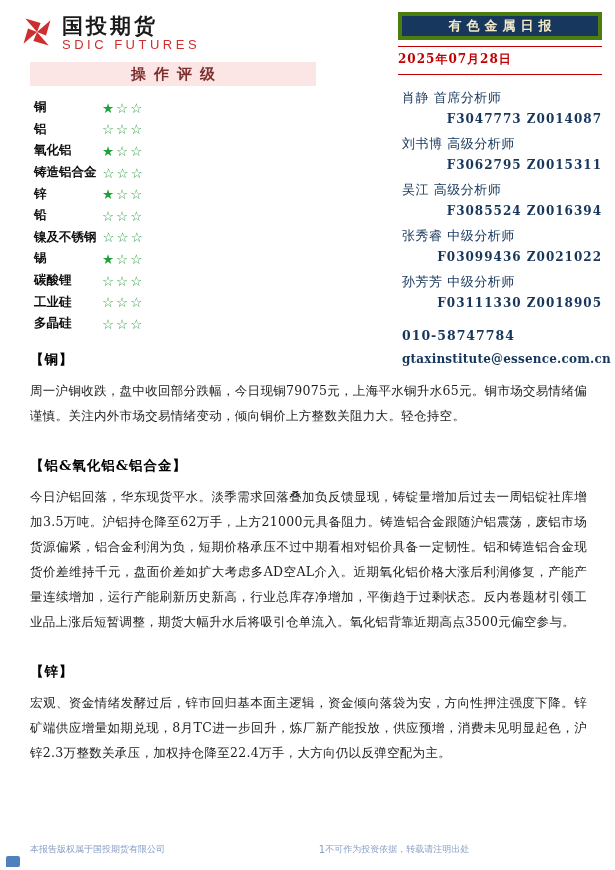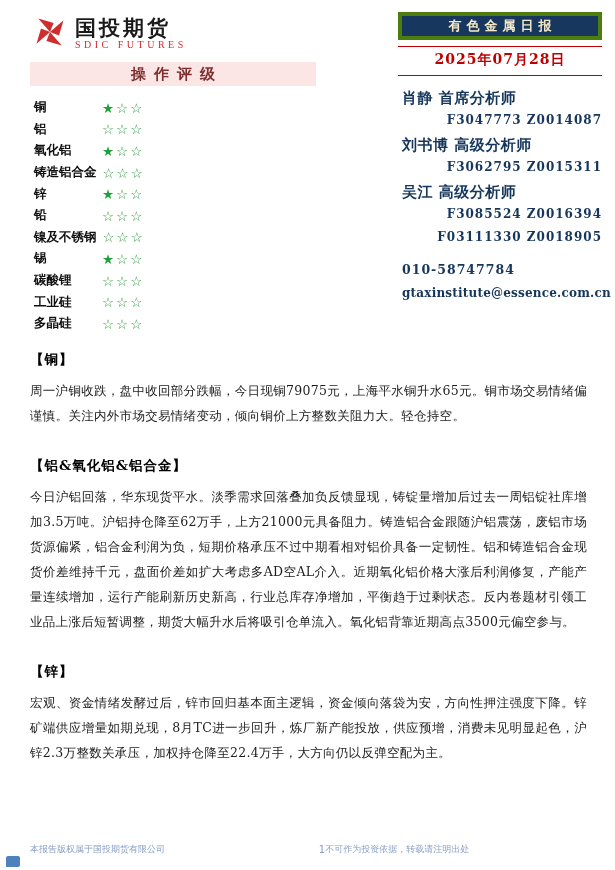--- a/index.html
+++ b/index.html
@@ -4,48 +4,48 @@
 <style>
   * { margin:0; padding:0; box-sizing:border-box; }
   html,body { background:#ffffff; }
   .page {
     position:relative; width:615px; height:870px; margin:0 auto;
     background:#ffffff; overflow:hidden;
     font-family:"DejaVu Serif","Liberation Serif",serif;
     color:#222;
   }
   
-  .logo { position:absolute; top:14px; left:32px; display:flex; align-items:flex-end; gap:7px; }
+  .logo { position:absolute; top:14px; left:19px; display:flex; align-items:flex-start; gap:7px; }
   .logo-icon { width:36px; height:36px; flex:0 0 auto; }
   .brand-cn { font-size:21px; font-weight:bold; color:#1a1a1a; letter-spacing:3px; line-height:1.1; }
-  .brand-en { font-size:10px; color:#cf2e2e; letter-spacing:3.5px; font-family:Liberation Serif, serif; }
+  .brand-en { font-size:13px; color:#cf2e2e; letter-spacing:3.5px; font-family:Liberation Sans, sans-serif; }
   .header-right { position:absolute; top:12px; left:398px; width:204px; }
   .badge {
     background:#17375e; border:4px solid #4d7c0f; height:28px;
     display:flex; align-items:center; justify-content:center;
     color:#f3e9c6; font-size:13px; font-weight:bold; letter-spacing:5px; padding-left:5px;
   }
   .red-rule { border-top:1.5px solid #c00000; margin-top:6px; }
-  .date-line { text-align:center; color:#c00000; font-weight:bold; font-size:14px; letter-spacing:1px; margin:4px 0 4px 0; }
+  .date-line { text-align:left; color:#c00000; font-weight:bold; font-size:12px; letter-spacing:1px; margin:4px 0 4px 0; }
   
   .ratings { position:absolute; top:62px; left:30px; width:286px; }
   .ratings-title {
     background:#fbe5e5; color:#7d2f2f; font-weight:bold; font-size:15px;
     text-align:center; letter-spacing:8px; padding:3px 0 21px 8px; height:24px;
   }
   .ratings-list { margin-top:11px; }
   .rating-row { display:flex; align-items:center; height:21.6px; padding-left:4px; }
   .rating-label { font-weight:bold; font-size:12.5px; color:#111; min-width:62px; margin-right:6px; white-space:nowrap; }
   .stars { white-space:nowrap; line-height:1; }
   .star { font-size:13.5px; letter-spacing:2px; }
   .star.filled { color:#1ea03a; }
   .star.hollow { color:#2f9e44; }
   
   .analysts { position:absolute; top:89px; left:402px; width:200px; color:#16365c; }
-  .analyst-name { font-weight:bold; font-size:15px; margin-bottom:5px; letter-spacing:0.5px; }
+  .analyst-name { font-weight:normal; font-size:13px; margin-bottom:5px; letter-spacing:0.5px; }
   .analyst-codes { font-size:12px; font-weight:bold; letter-spacing:1px; margin-bottom:9px;text-align:right; }
   .contact-phone { font-size:12.5px; font-weight:bold; letter-spacing:1px; margin-top:18px; }
   .contact-email { font-size:12px; font-weight:bold; margin-top:9px; letter-spacing:0.2px; color:#16365c; text-decoration:none; display:inline-block; }
   
   .main { position:absolute; top:351px; left:30px; width:557px; }
   .section { margin-bottom:29px; }
   .section-title { font-weight:bold; font-size:13.5px; color:#000; margin-bottom:9px; letter-spacing:1px; }
   .section-body { font-size:12.5px; line-height:25px; text-align:justify; color:#1c1c1c; letter-spacing:0.3px; }
   
   .footer {
@@ -157,22 +157,27 @@
       <div>
         <div class="analyst-name">刘书博 高级分析师</div>
         <div class="analyst-codes">F3062795 Z0015311</div>
       </div>
     
       <div>
         <div class="analyst-name">吴江 高级分析师</div>
         <div class="analyst-codes">F3085524 Z0016394</div>
       </div>
     
-    
-      <div>
+      <div>
+        <div class="analyst-name">张秀睿 中级分析师</div>
+        <div class="analyst-codes">F03099436 Z0021022</div>
+      </div>
+    
+      <div>
+        <div class="analyst-name">孙芳芳 中级分析师</div>
         <div class="analyst-codes">F03111330 Z0018905</div>
       </div>
     
     <div class="contact-phone">010-58747784</div>
     <a class="contact-email" href="#">gtaxinstitute@essence.com.cn</a>
   </div>
 
   <div class="main">
 
       <div class="section">

